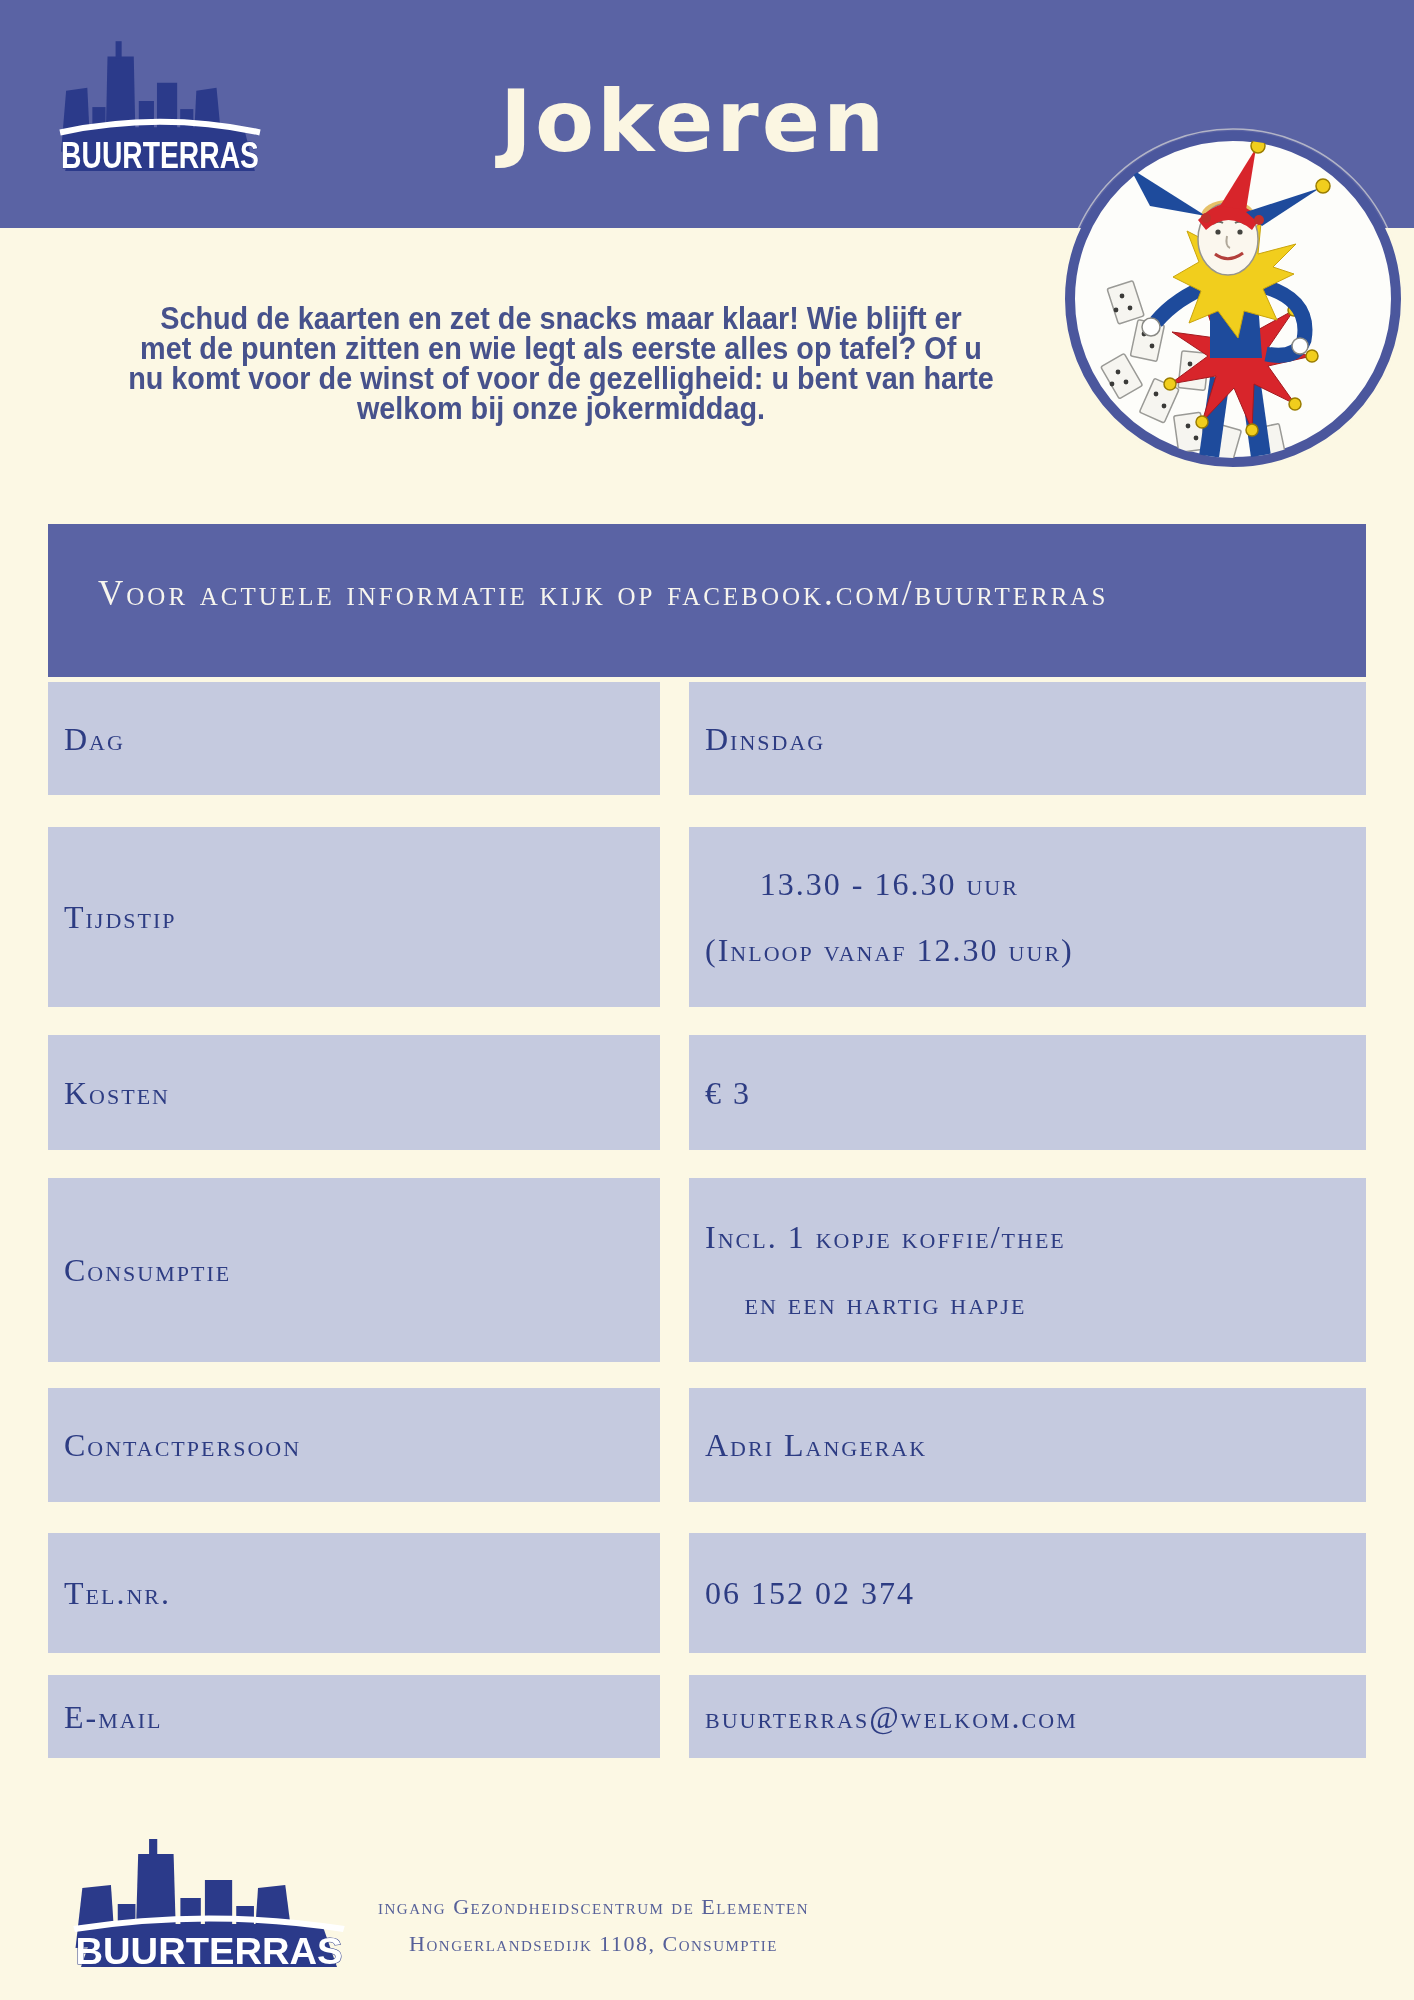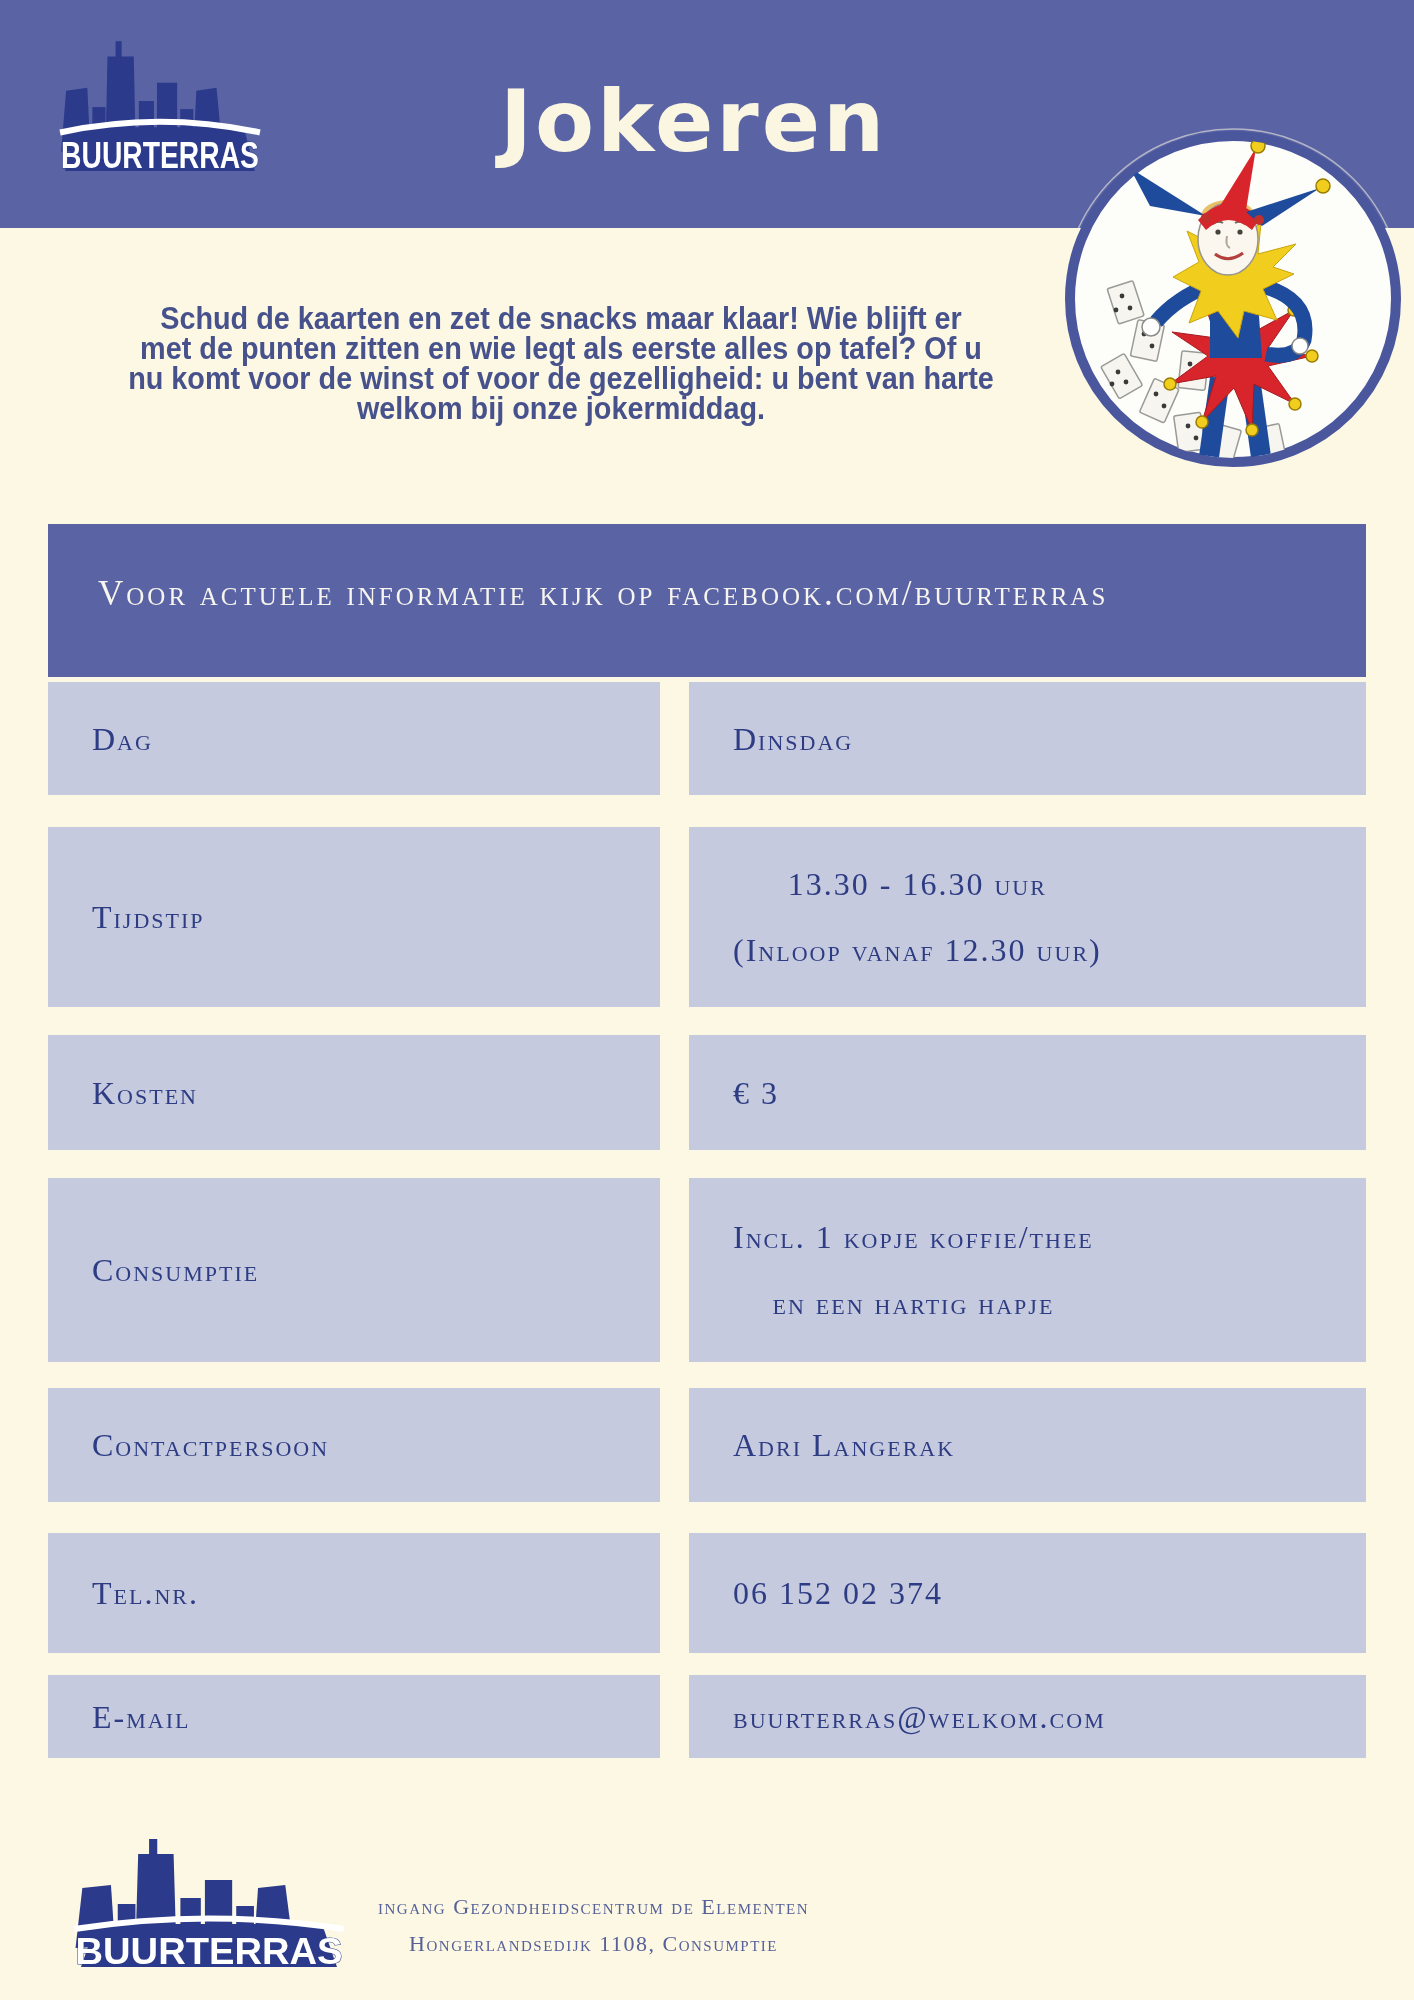--- a/index.html
+++ b/index.html
@@ -69,21 +69,21 @@
     padding-bottom: 14px;
   }
 
   
   .row { position: absolute; left: 0; width: 1414px; }
   .cell {
     position: absolute;
     background: #c5cadf;
     display: flex; align-items: center;
     box-sizing: border-box;
-    padding-left: 44px;
+    padding-left: 16px;
     color: #2d3c83;
     font-variant: small-caps;
     font-size: 32px;
     letter-spacing: 2px;
   }
   .cell.label { left: 48px;  width: 612px; }
   .cell.value { left: 689px; width: 677px; }
   .cell .txt { white-space: pre-line; line-height: 66px; }
   .r1 .cell { top: 682px;  height: 113px; }
   .r2 .cell { top: 827px;  height: 180px; }

